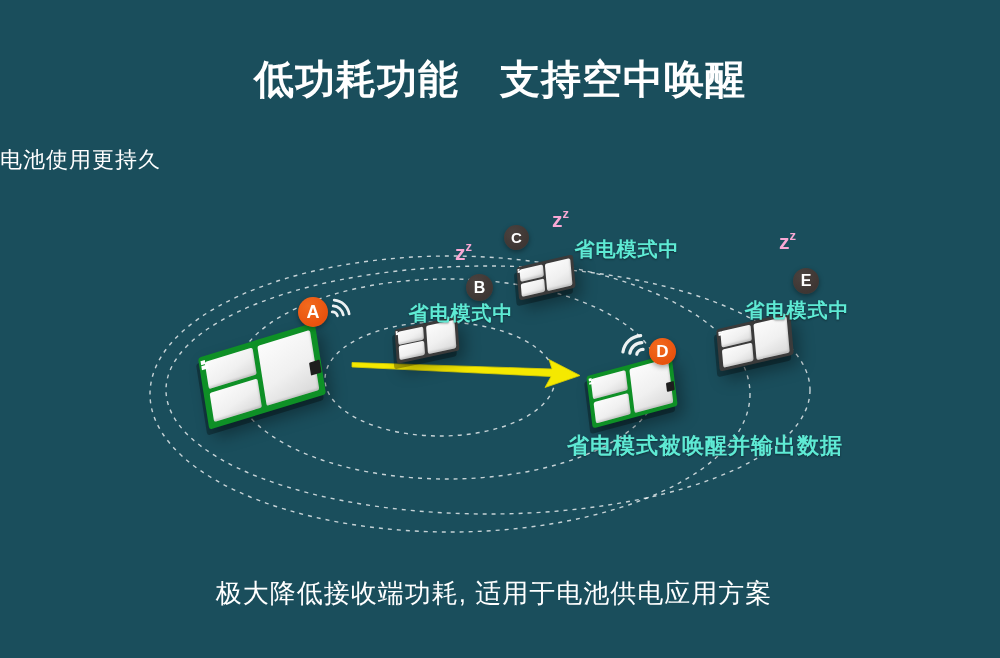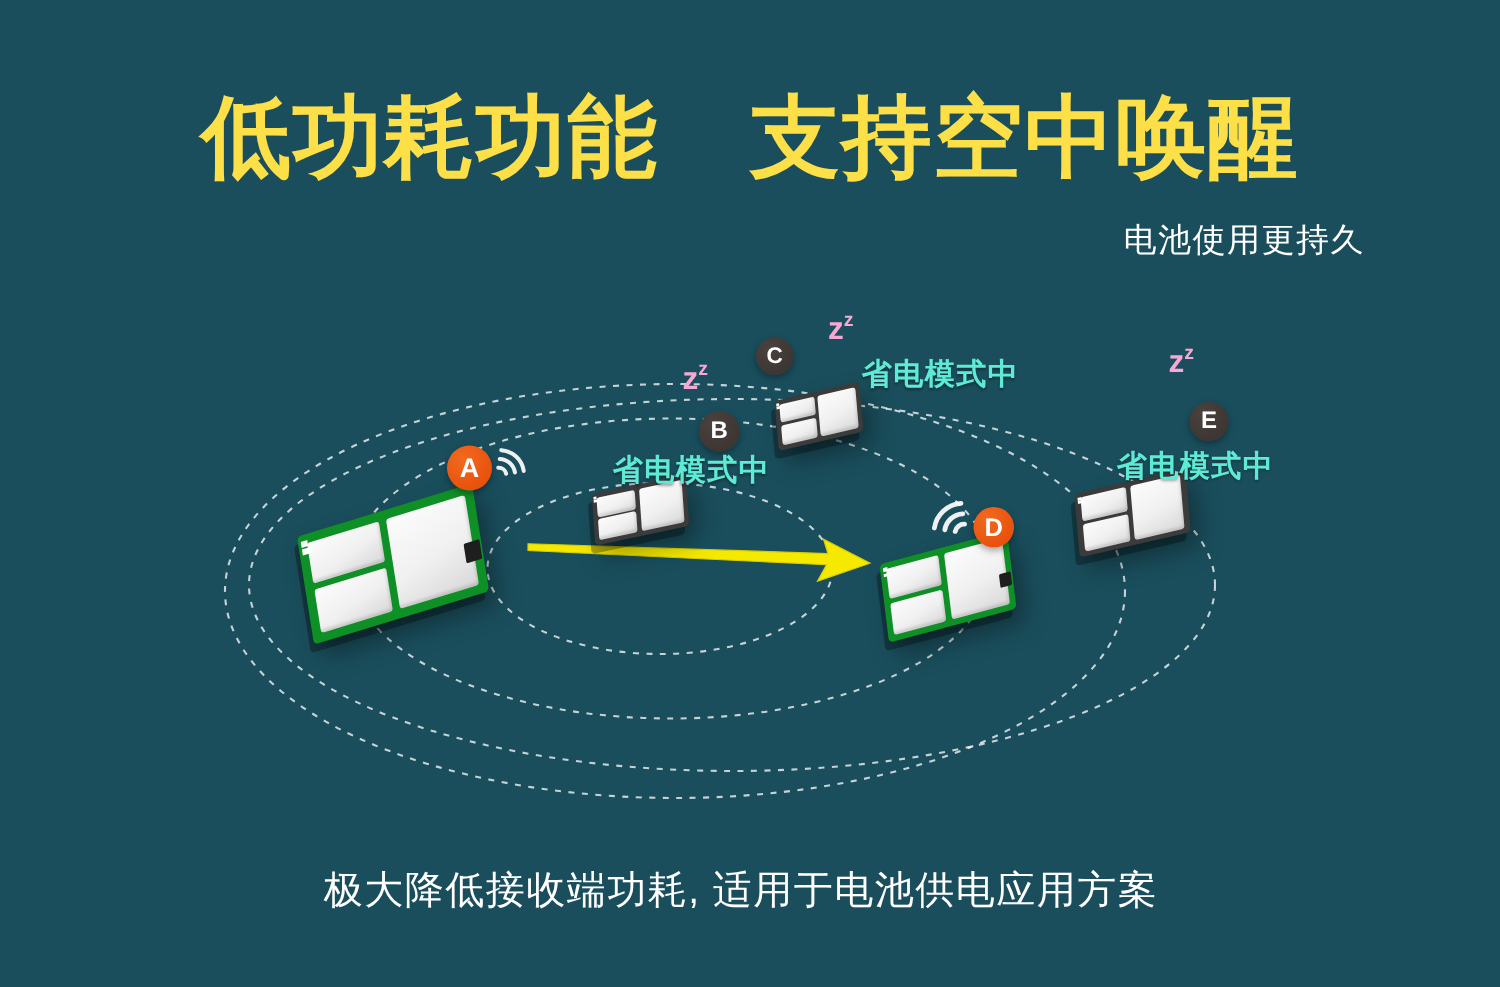--- a/index.html
+++ b/index.html
@@ -10,28 +10,28 @@
   .stage{
     position:relative;
     width:1000px;height:658px;
     margin:0 auto;
     background:#1A4E5C;
     overflow:hidden;
   }
   
   .title{
     position:absolute;left:0;top:52px;width:1000px;
-    text-align:center;color:#fde047;
-    font-size:60px;font-weight:bold;letter-spacing:1px;
+    text-align:center;color:#ffffff;
+    font-size:40px;font-weight:bold;letter-spacing:1px;
     margin:0;
   }
   .subtitle{
     position:absolute;left:0;top:145px;width:868px;
-    text-align:right;color:#ffffff;
-    font-size:22px;font-weight:500;letter-spacing:1px;margin-left:42px;
+    text-align:left;color:#ffffff;
+    font-size:22px;font-weight:500;letter-spacing:1px;
   }
   .footer-note{
     position:absolute;left:0;top:576px;width:988px;
     text-align:center;color:#ffffff;
     font-size:26px;font-weight:500;letter-spacing:1px;
   }
   
   .rings{position:absolute;left:0;top:0;width:1000px;height:658px;}
   
   .module{
@@ -176,16 +176,17 @@
   <div class="badge active" style="left:649px;top:338px;width:27px;height:27px;font-size:17px;">
       <span>D</span>
     </div>
   <div class="badge sleep" style="left:793px;top:268px;width:26px;height:26px;font-size:16px;">
       <span>E</span>
     </div>
 
   <div class="state-label" style="left:461px;top:300px;">省电模式中</div>
   <div class="state-label" style="left:627px;top:236px;">省电模式中</div>
   <div class="state-label" style="left:797px;top:297px;">省电模式中</div>
+  <div class="state-label" style="left:705px;top:431px;font-size:22px;">省电模式被唤醒并输出数据</div>
 
   <div class="footer-note">极大降低接收端功耗, 适用于电池供电应用方案</div>
 
 </div>
 
 </body></html>

